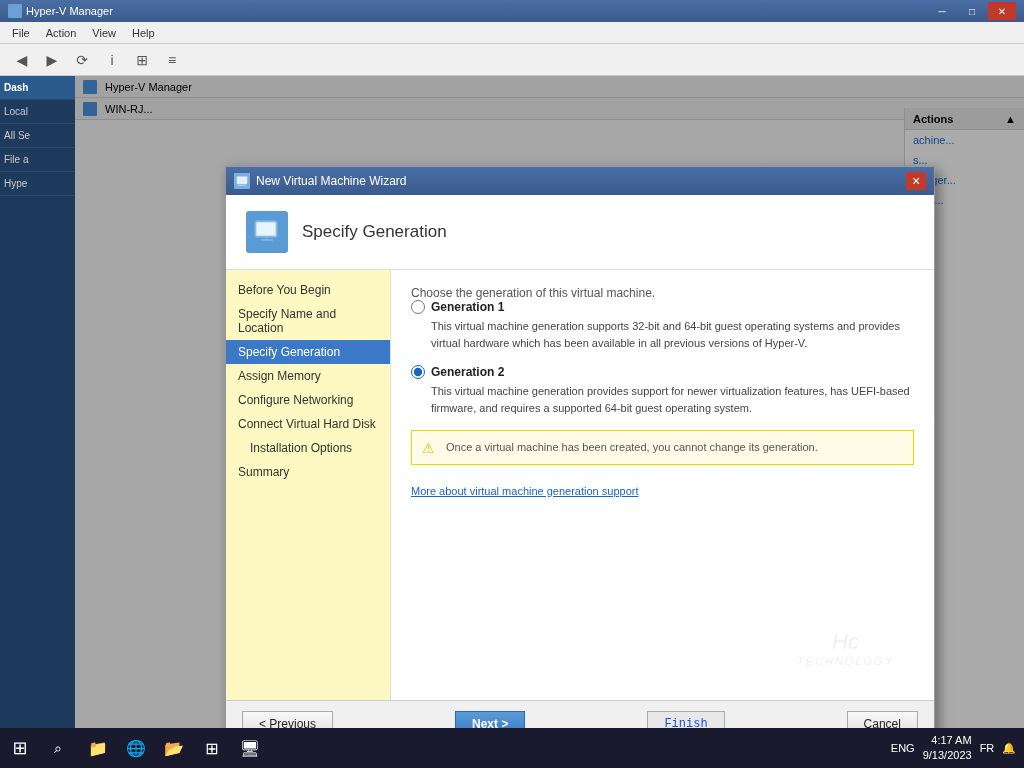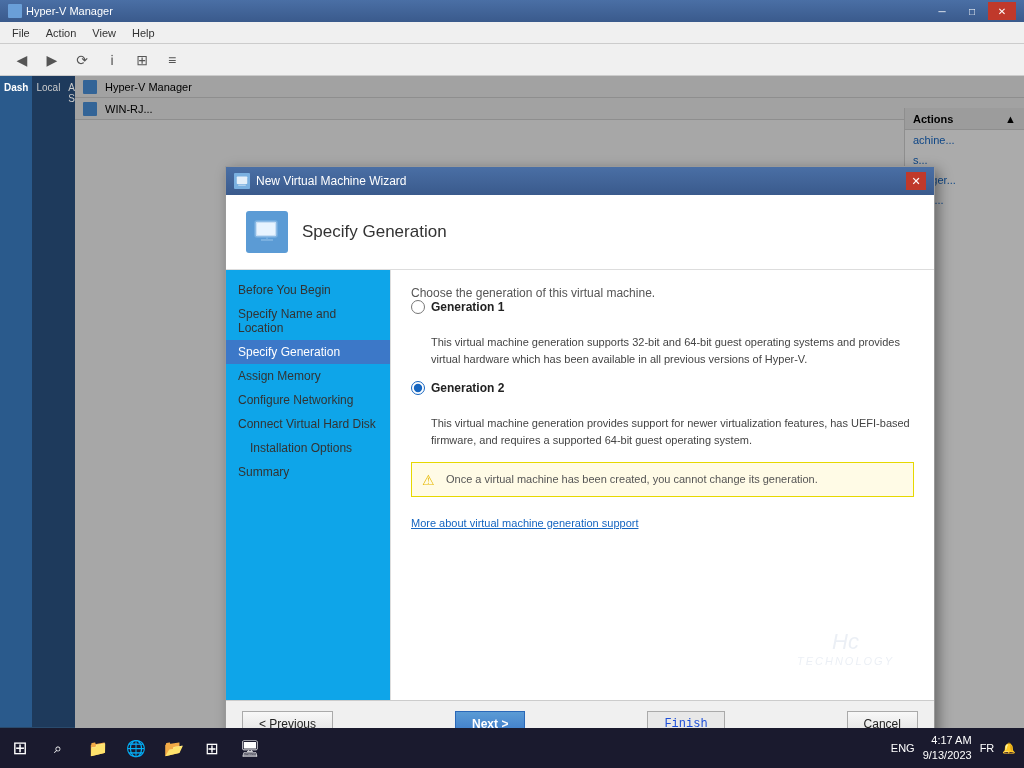--- a/index.html
+++ b/index.html
@@ -165,21 +165,21 @@
     .main-content {
       display: flex;
       flex: 1;
     }
 
     
     .sidebar {
       width: 75px;
       background: #1e3a5c;
       display: flex;
-      flex-direction: row;
+      flex-direction: column;
     }
     .sidebar-item {
       padding: 6px 4px;
       color: #ccc;
       font-size: 10px;
       cursor: pointer;
       border-bottom: 1px solid #2a4a6c;
     }
     .sidebar-item.active {
       background: #2a5a8c;
@@ -331,21 +331,21 @@
 
     
     .dialog-body {
       display: flex;
       min-height: 430px;
     }
 
     
     .dialog-nav {
       width: 165px;
-      background: #0ea5e9;
+      background: #fef9c3;
       border-right: 1px solid #ddd;
       padding: 8px 0;
     }
     .dialog-nav-item {
       padding: 5px 12px;
       font-size: 12px;
       color: #333;
       cursor: pointer;
     }
     .dialog-nav-item.active {
@@ -369,21 +369,20 @@
 
     
     .radio-group {
       display: flex;
       flex-direction: column;
       gap: 14px;
     }
     .radio-item {
       display: flex;
       flex-direction: column;
-      gap: 16px;
     }
     .radio-label-row {
       display: flex;
       align-items: center;
       gap: 6px;
       margin-bottom: 4px;
     }
     .radio-input {
       width: 14px;
       height: 14px;

